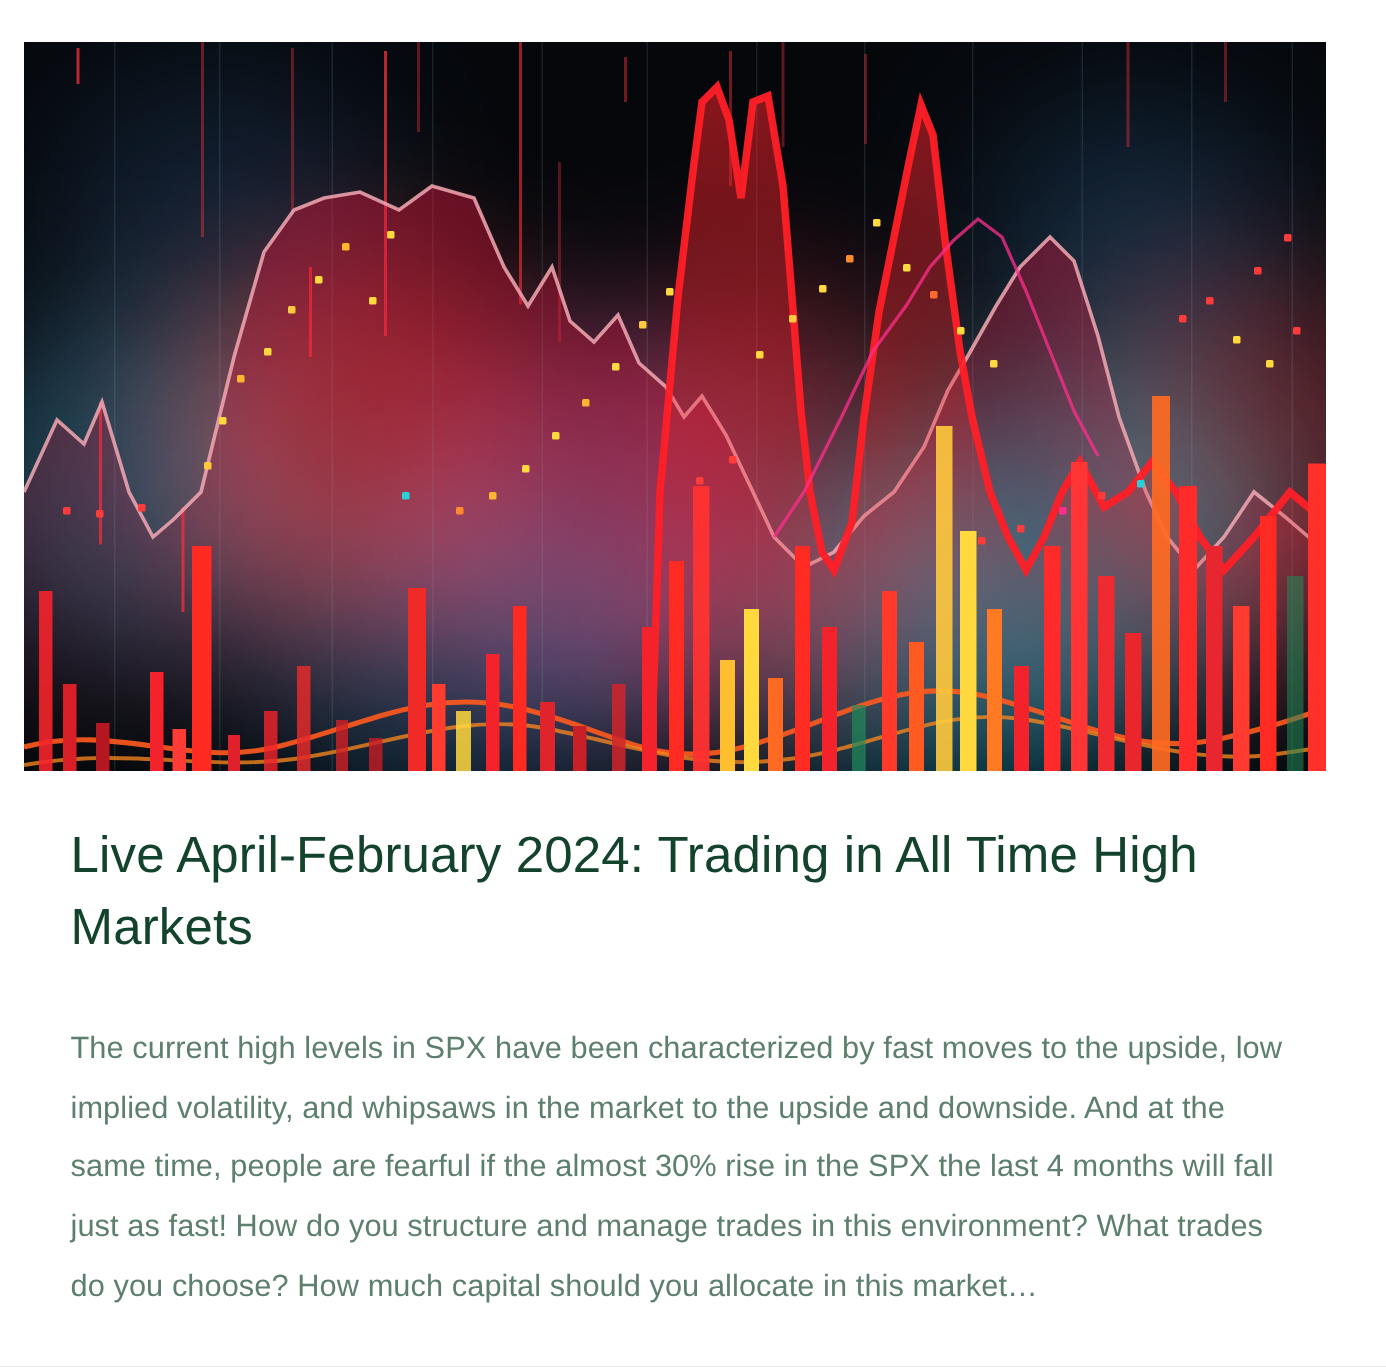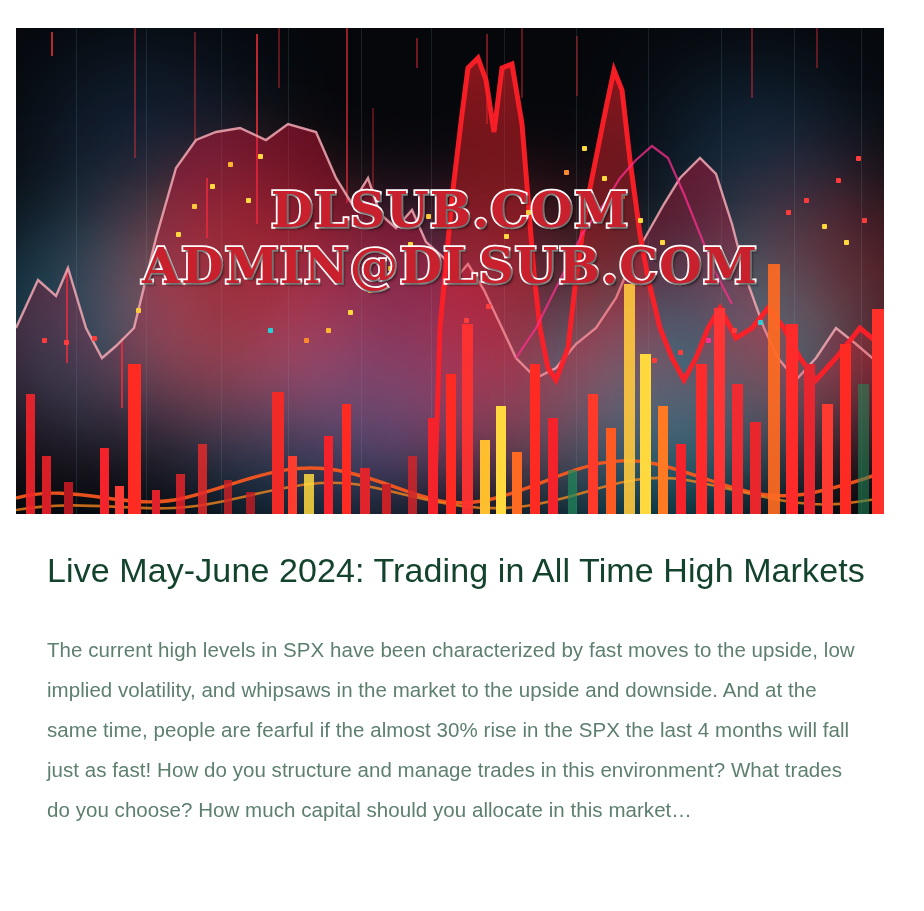--- a/index.html
+++ b/index.html
@@ -334,24 +334,20 @@
       <div class="dot" style="left:742px; top:292px; background:#2ad0d8;"></div>
       <div class="dot" style="left:770px; top:182px; background:#ff3b3b;"></div>
       <div class="dot" style="left:788px; top:170px; background:#ff3b3b;"></div>
       <div class="dot" style="left:806px; top:196px; background:#ffd93d;"></div>
       <div class="dot" style="left:828px; top:212px; background:#ffd93d;"></div>
       <div class="dot" style="left:846px; top:190px; background:#ff3b3b;"></div>
       <div class="dot" style="left:820px; top:150px; background:#ff3b3b;"></div>
       <div class="dot" style="left:840px; top:128px; background:#ff3b3b;"></div>
     </div>
 
-    <div class="watermark">
-      <span class="wm-line1">DLSUB.COM</span>
-      <span class="wm-line2">ADMIN@DLSUB.COM</span>
-    </div>
   </div>
 
   <div class="content">
-    <h2 class="post-title">Live May-June 2024: Trading in All Time High Markets</h2>
+    <h2 class="post-title">Live April-February 2024: Trading in All Time High Markets</h2>
     <p class="post-excerpt">The current high levels in SPX have been characterized by fast moves to the upside, low implied volatility, and whipsaws in the market to the upside and downside. And at the same time, people are fearful if the almost 30% rise in the SPX the last 4 months will fall just as fast! How do you structure and manage trades in this environment? What trades do you choose? How much capital should you allocate in this market…</p>
   </div>
 
 </div>
 
 </body></html>

